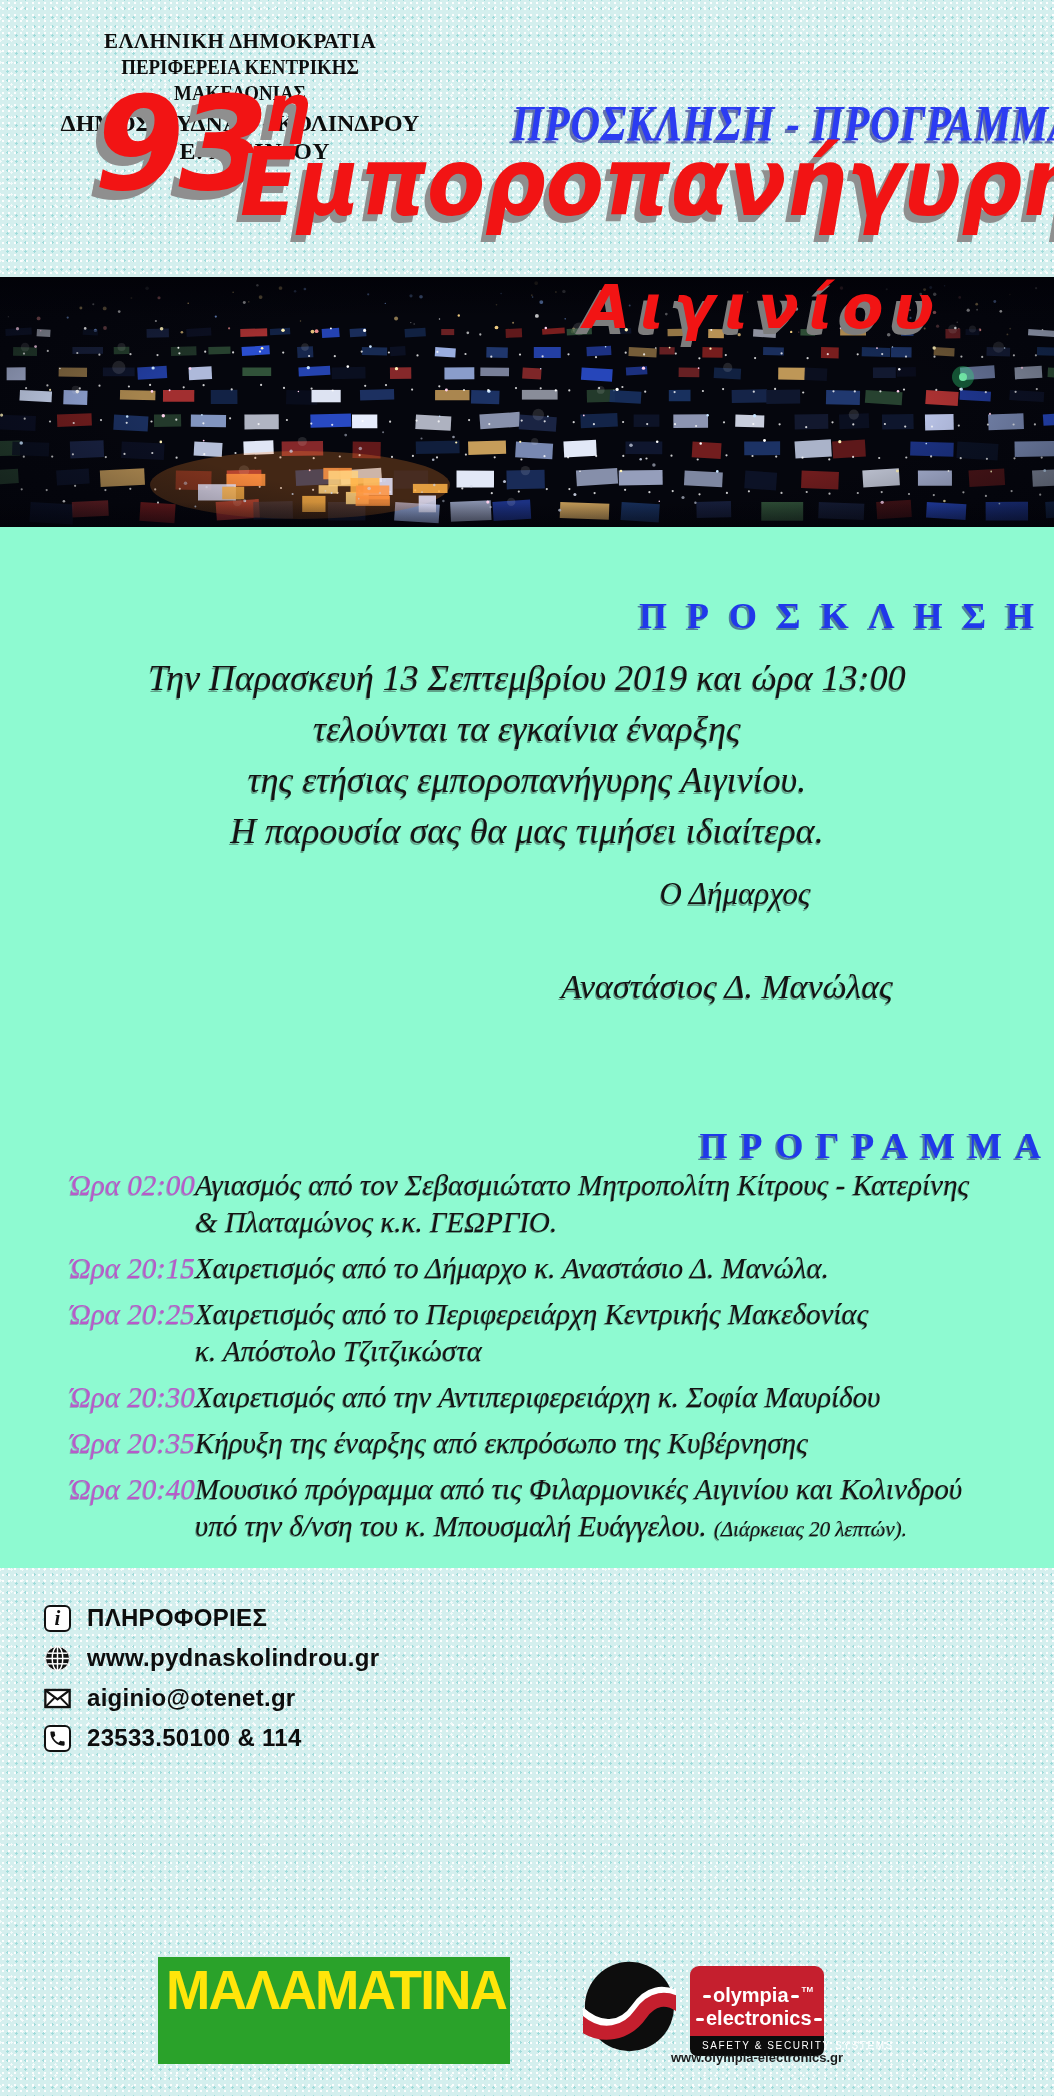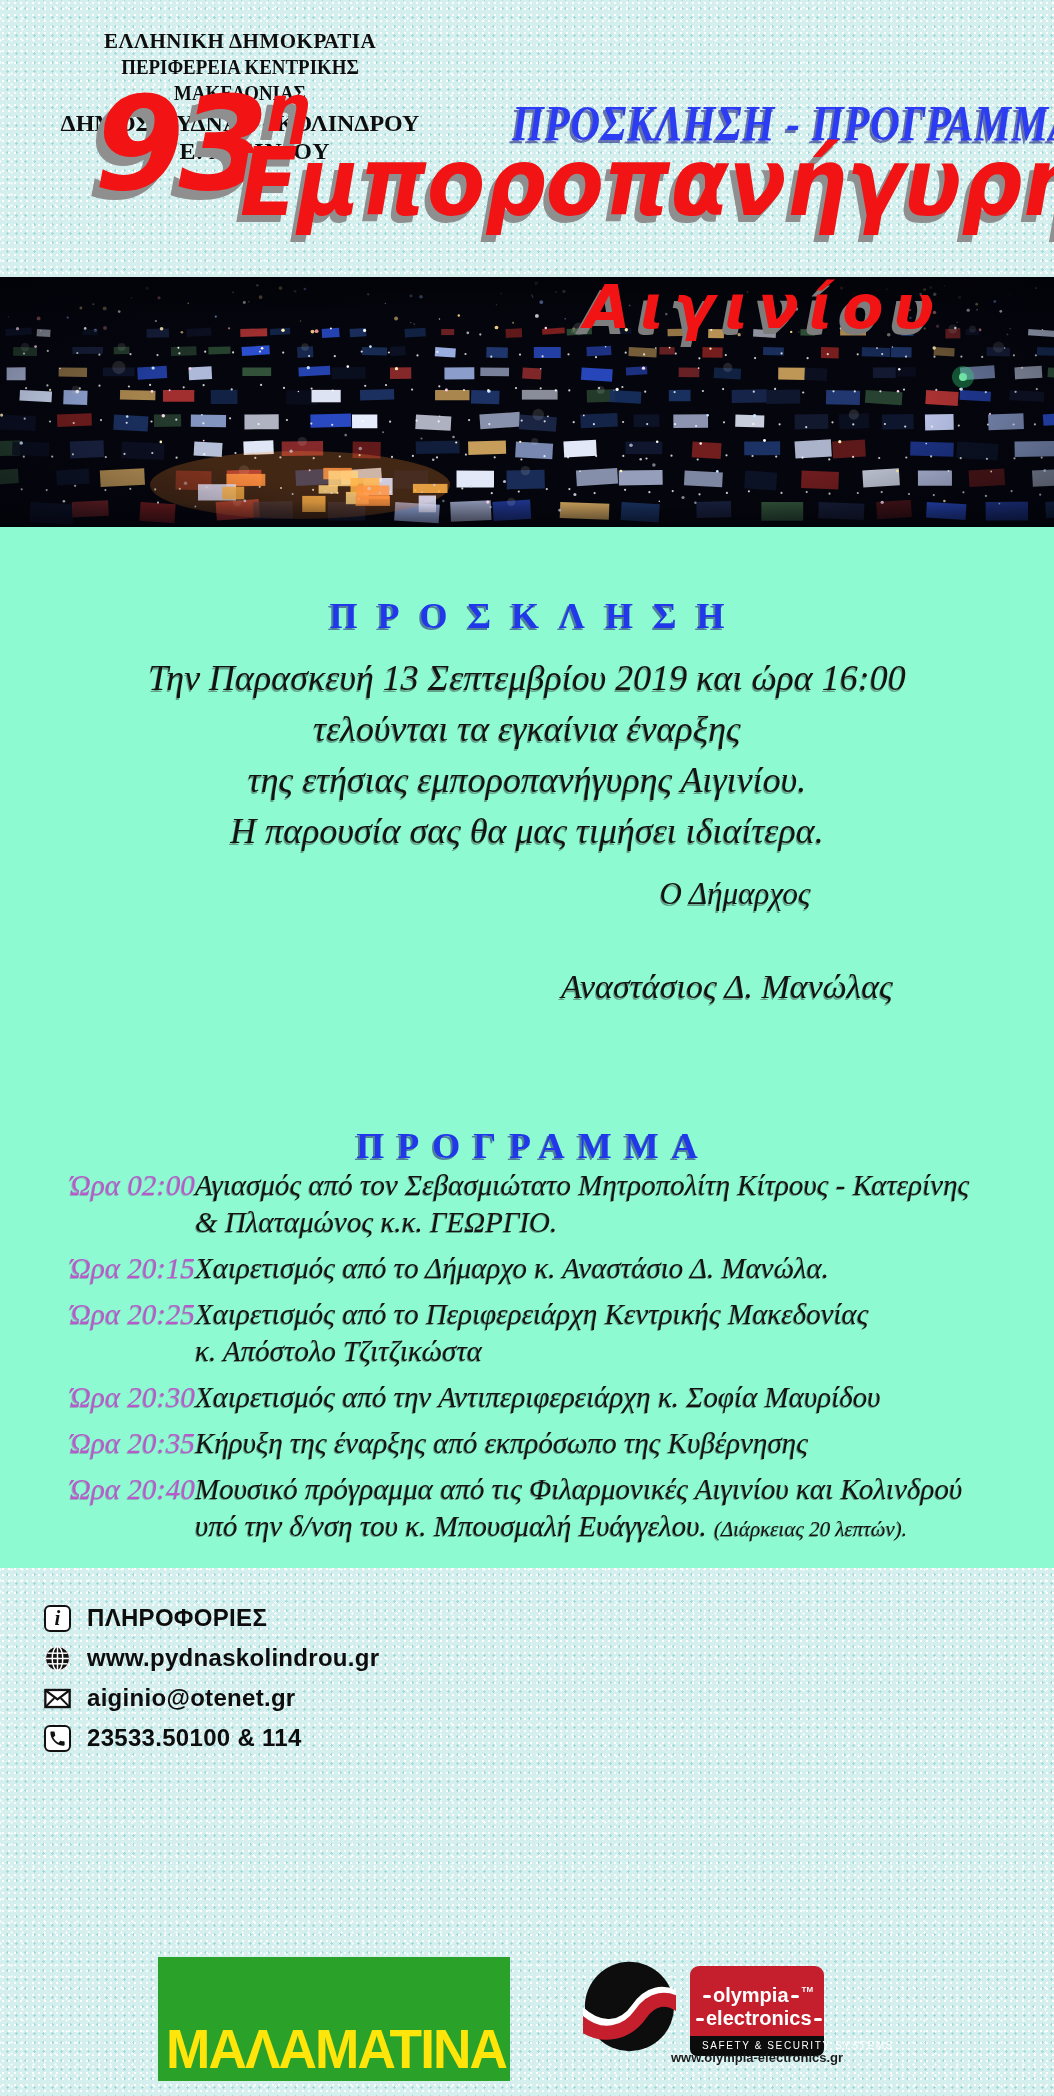--- a/index.html
+++ b/index.html
@@ -46,21 +46,21 @@
   .photo svg{position:absolute; inset:0;}
   .photo-vignette{
     position:absolute; inset:0; pointer-events:none;
     background:
       linear-gradient(180deg, rgba(2,2,8,.9) 0%, rgba(2,2,8,0) 16%),
       linear-gradient(0deg, rgba(2,2,8,.5) 0%, rgba(2,2,8,0) 10%),
       radial-gradient(ellipse at 50% 52%, rgba(0,0,0,0) 52%, rgba(2,3,10,.65) 100%);
   }
   
   .mint{position:absolute; left:0; top:527px; width:1054px; height:1041px; background:#8efad1; z-index:2;}
-  .blue-h{position:absolute; left:0; width:100%; text-align:center; margin:0; color:#2038ea; font-weight:bold; text-shadow:-2px 2px 0 rgba(25,30,110,.55);}
+  .blue-h{position:absolute; left:0; width:100%; text-align:right; margin:0; color:#2038ea; font-weight:bold; text-shadow:-2px 2px 0 rgba(25,30,110,.55);}
   .invite-h{top:68px; font-size:36px; letter-spacing:20px; padding-left:20px; box-sizing:border-box;}
   .program-h{top:598px; font-size:36px; letter-spacing:13px; padding-left:13px; box-sizing:border-box;}
   .invite-text{
     position:absolute; top:126px; left:0; width:100%; text-align:center;
     font-style:italic; font-size:36px; line-height:51px; color:#141414;
     text-shadow:-1px 1.5px 0 rgba(30,30,30,.4);
   }
   .sig-role{position:absolute; top:349px; left:735px; transform:translateX(-50%); font-style:italic; font-size:31px; color:#141414; white-space:nowrap; text-shadow:-1px 1.5px 0 rgba(30,30,30,.4);}
   .sig-name{position:absolute; top:441px; left:727px; transform:translateX(-50%); font-style:italic; font-size:34px; color:#141414; white-space:nowrap; text-shadow:-1px 1.5px 0 rgba(30,30,30,.4);}
   .program{position:absolute; top:640px; left:70px; width:940px;}
@@ -69,21 +69,21 @@
   .prog-desc{font-style:italic; font-size:29px; line-height:37px; color:#141414; text-shadow:-1px 1.2px 0 rgba(30,30,30,.42);}
   .note-sm{font-size:21px;}
   
   .contact{position:absolute; left:44px; top:1604px; z-index:2;}
   .c-row{display:flex; align-items:center; height:28px; margin-bottom:12px;}
   .c-icon{width:27px; height:27px; margin-right:16px; flex:none; position:relative;}
   .c-box{background:#fff; border:2px solid #111; border-radius:6px; box-sizing:border-box; display:flex; align-items:center; justify-content:center;}
   .c-info-glyph{font-family:"Liberation Serif",serif; font-style:italic; font-weight:bold; font-size:21px; color:#111; line-height:1;}
   .c-text{font-family:"Liberation Sans","DejaVu Sans",sans-serif; font-weight:bold; font-size:24px; color:#0d0d0d; letter-spacing:.3px;}
   
-  .malamatina{position:absolute; left:158px; top:1957px; width:352px; height:124px; background:#2aa22a; display:flex; align-items:flex-end; padding-left:8px; box-sizing:border-box; z-index:2;}
+  .malamatina{position:absolute; left:158px; top:1957px; width:352px; height:107px; background:#2aa22a; display:flex; align-items:flex-start; padding-left:8px; box-sizing:border-box; z-index:2;}
   .mala-text{font-family:"Liberation Sans","DejaVu Sans",sans-serif; font-weight:bold; font-size:56px; color:#ffe50a; letter-spacing:-2px; transform:scaleX(.95); transform-origin:left center; white-space:nowrap;}
   .oly-mark{position:absolute; left:583px; top:1960px; width:93px; height:93px; z-index:2;}
   .oly-badge{position:absolute; left:690px; top:1966px; width:134px; z-index:2;}
   .oly-red{background:#c51f2e; border-radius:9px 9px 0 0; padding:12px 4px 6px; text-align:center;}
   .oly-brand{color:#fff; font-family:"Liberation Sans","DejaVu Sans",sans-serif; font-weight:bold; font-size:20px; line-height:23px; white-space:nowrap;}
   .oly-brand .dash{display:inline-block; width:8px; height:3px; background:#fff; border-radius:2px; vertical-align:middle; margin:0 2px;}
   .oly-tm{font-size:8px; vertical-align:10px; margin-left:1px; font-weight:bold;}
   .oly-black{background:#0c0c0c; color:#fff; font-family:"Liberation Sans","DejaVu Sans",sans-serif; font-size:10px; letter-spacing:1.6px; text-align:center; padding:4px 12px 5px; border-radius:0 0 7px 7px; white-space:nowrap;}
   .oly-url{position:absolute; left:757px; top:2050px; transform:translateX(-50%); font-family:"Liberation Sans","DejaVu Sans",sans-serif; font-weight:bold; font-size:13px; color:#1b1b1b; white-space:nowrap; z-index:2;}
 </style>
@@ -779,21 +779,21 @@
         <circle cx="631.0" cy="168.3" r="1.79" fill="#cfd6e8" opacity="0.73"></circle>
         <circle cx="471.2" cy="209.3" r="1.36" fill="#cfd6e8" opacity="0.50"></circle>
       </svg>
     <div class="photo-vignette"></div>
   </div>
 
   <section class="mint">
     <h2 class="blue-h invite-h">ΠΡΟΣΚΛΗΣΗ</h2>
 
     <div class="invite-text">
-      <div>Την Παρασκευή 13 Σεπτεμβρίου 2019 και ώρα 16:00</div>
+      <div>Την Παρασκευή 13 Σεπτεμβρίου 2019 και ώρα 13:00</div>
       <div>τελούνται τα εγκαίνια έναρξης</div>
       <div>της ετήσιας εμποροπανήγυρης Αιγινίου.</div>
       <div>Η παρουσία σας θα μας τιμήσει ιδιαίτερα.</div>
     </div>
 
     <div class="sig-role">Ο Δήμαρχος</div>
     <div class="sig-name">Αναστάσιος Δ. Μανώλας</div>
 
     <h2 class="blue-h program-h">ΠΡΟΓΡΑΜΜΑ</h2>
 

